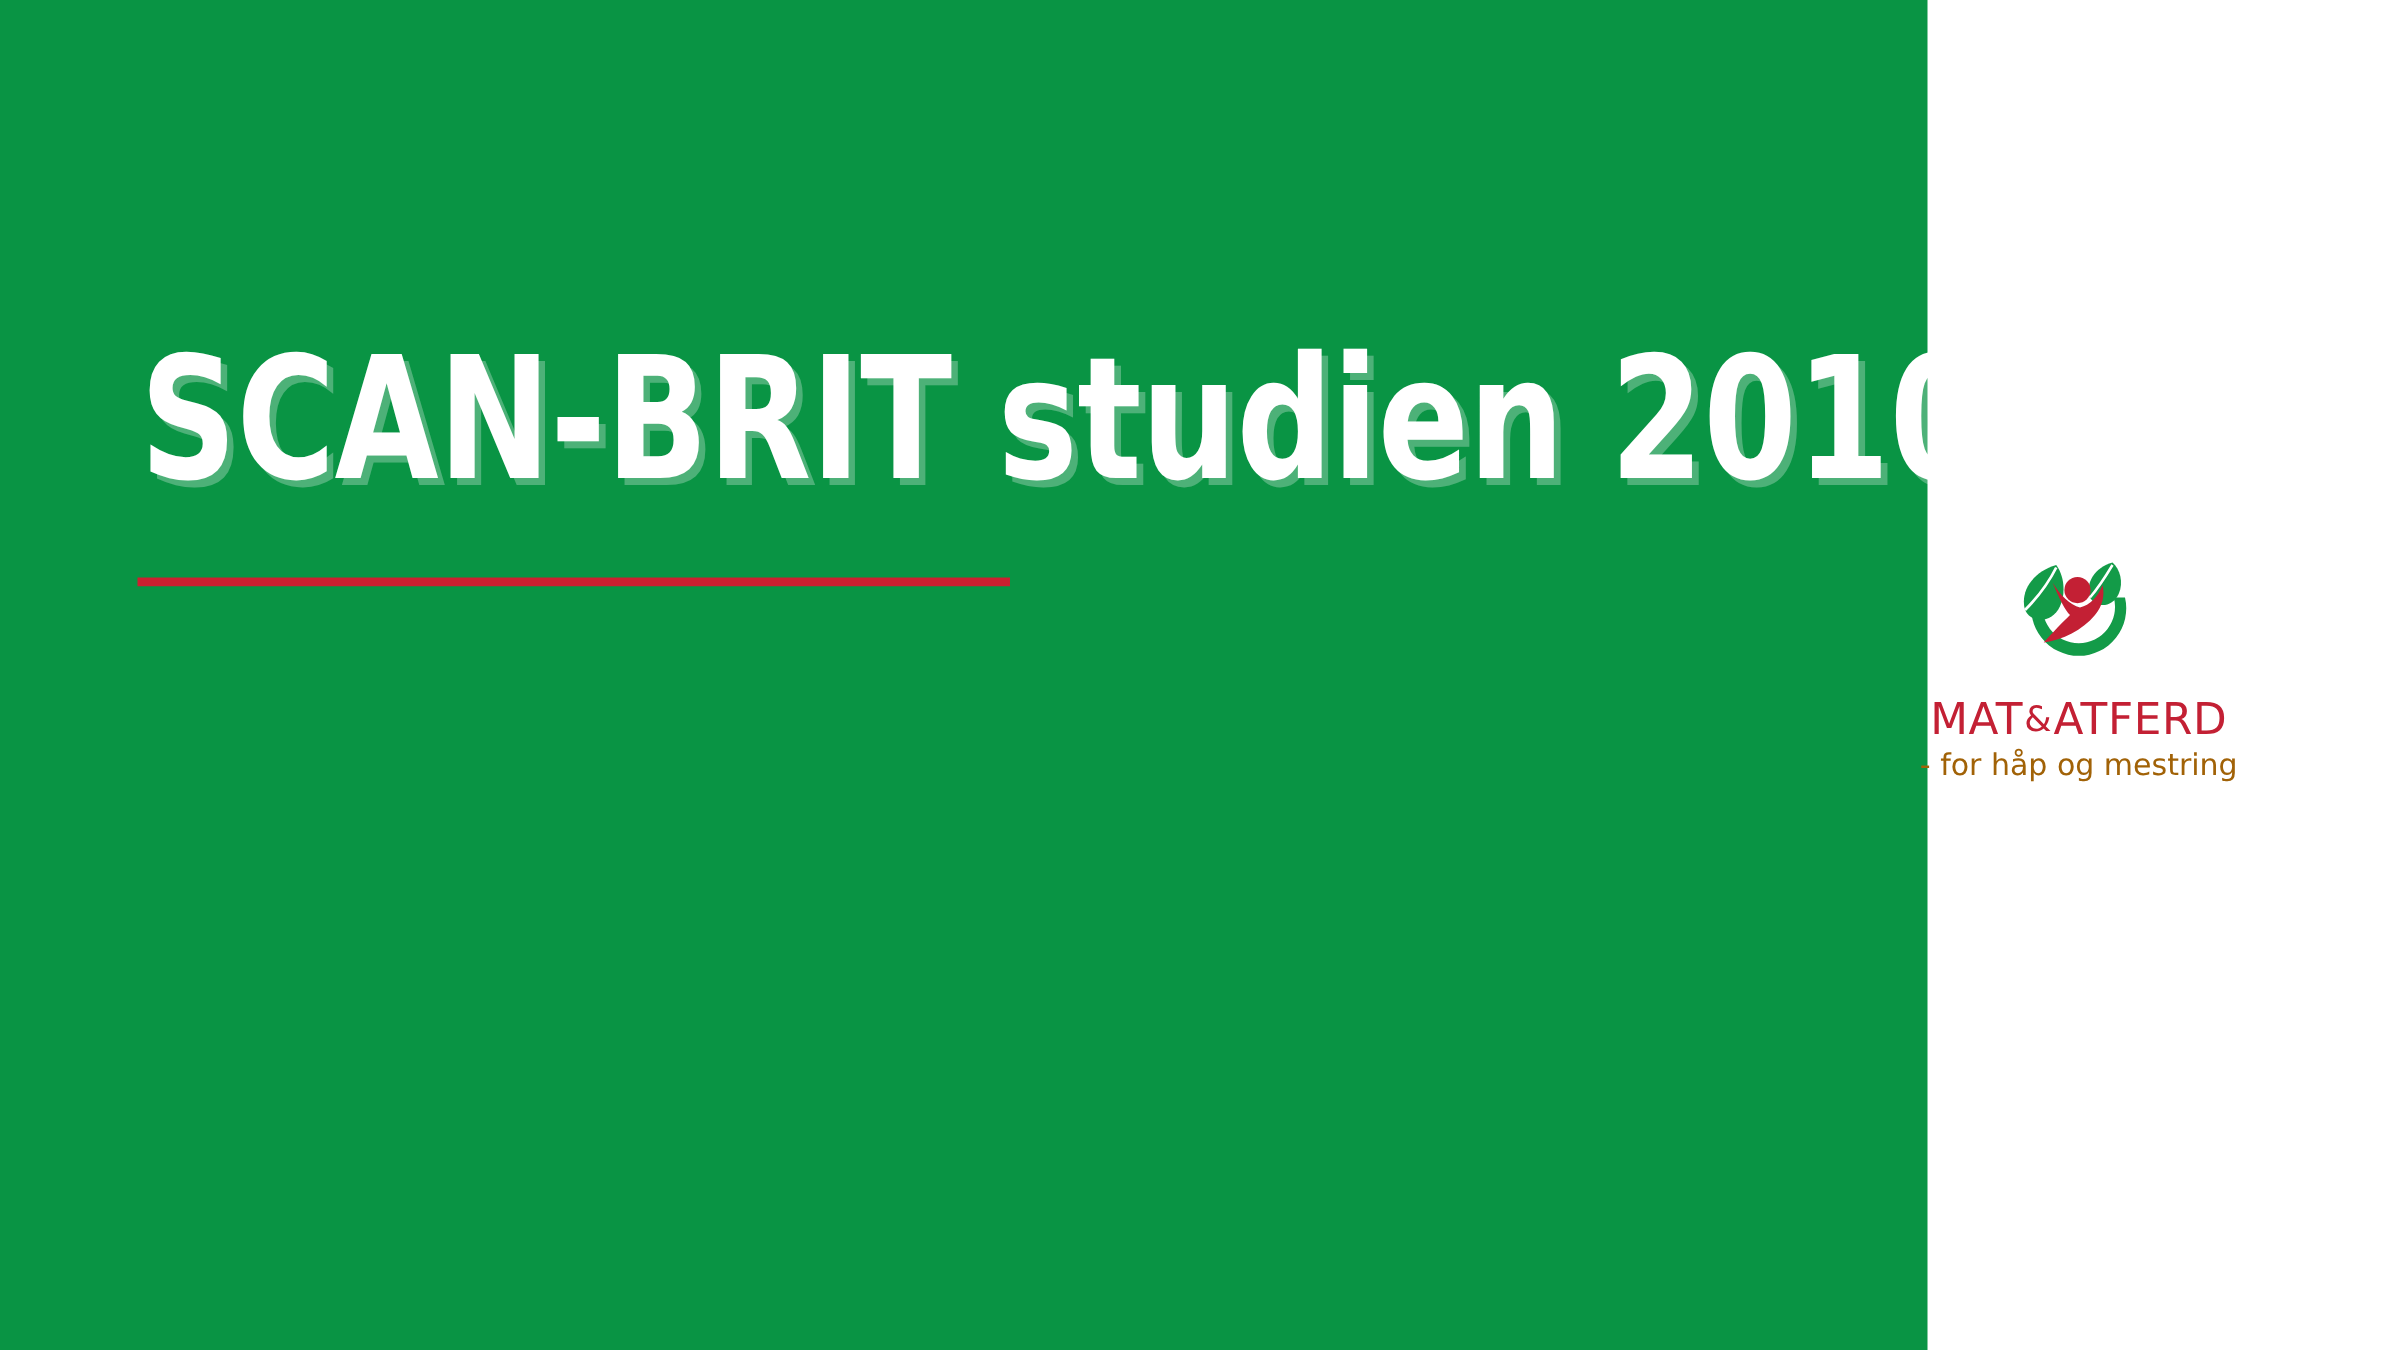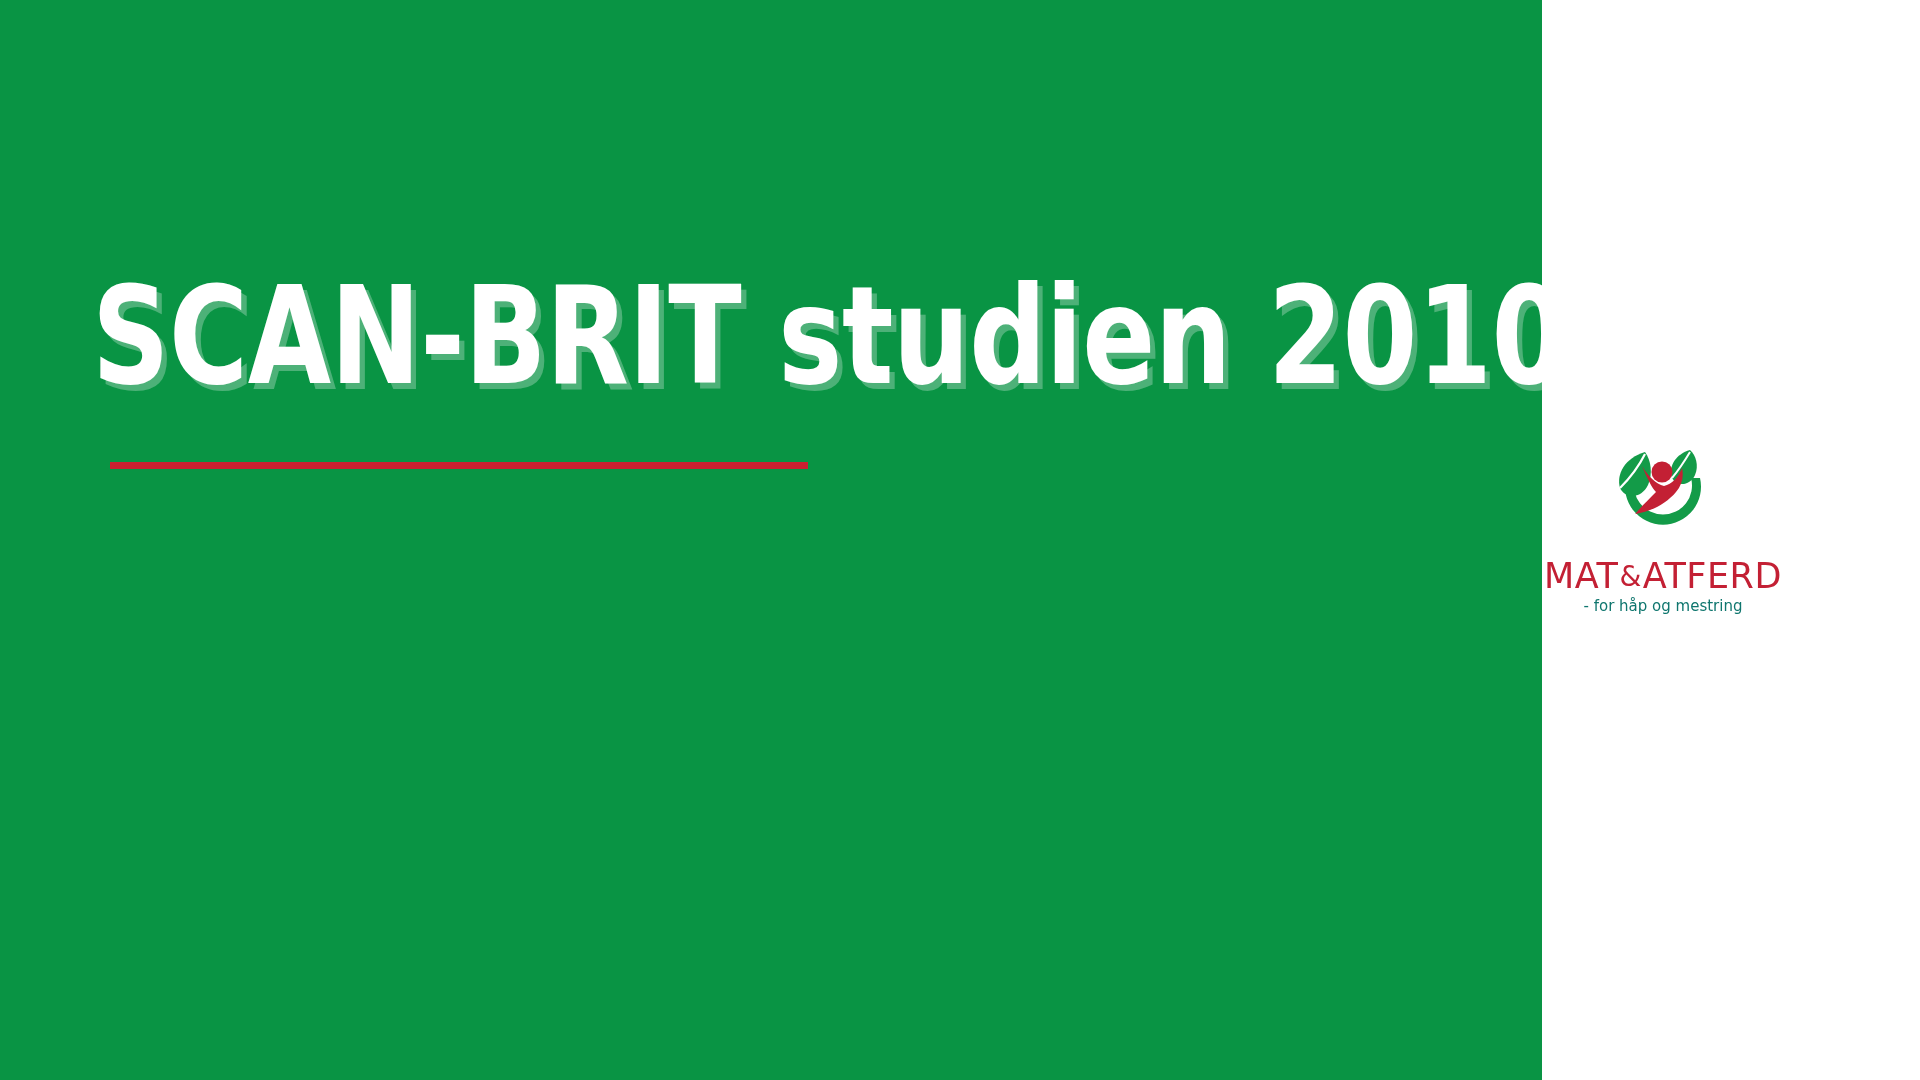--- a/index.html
+++ b/index.html
@@ -25,21 +25,21 @@
     left: 0;
     top: 0;
     width: 1542px;
     height: 1080px;
     background: #099444;
   }
 
   
   .title-block {
     position: absolute;
-    left: 92px;
+    left: 112px;
     top: 268px;
     width: 1380px;
   }
 
   .slide-title {
     margin: 0;
     font-family: "DejaVu Sans Condensed", "Liberation Sans Narrow", "Liberation Sans", sans-serif;
     font-weight: 700;
     font-size: 136px;
     line-height: 1.0;
@@ -111,22 +111,22 @@
   .logo-wordmark .amp {
     font-size: 28px;
     padding: 0 1px;
     position: relative;
     top: -2px;
   }
 
   .logo-tagline {
     font-family: "DejaVu Sans", "Liberation Sans", sans-serif;
     font-weight: 400;
-    font-size: 15px;
-    color: #0f766e;
+    font-size: 24px;
+    color: #a16207;
     line-height: 1.3;
     margin-top: 2px;
     white-space: nowrap;
   }
 </style>
 </head>
 <body>
 
 <div class="slide">
 

